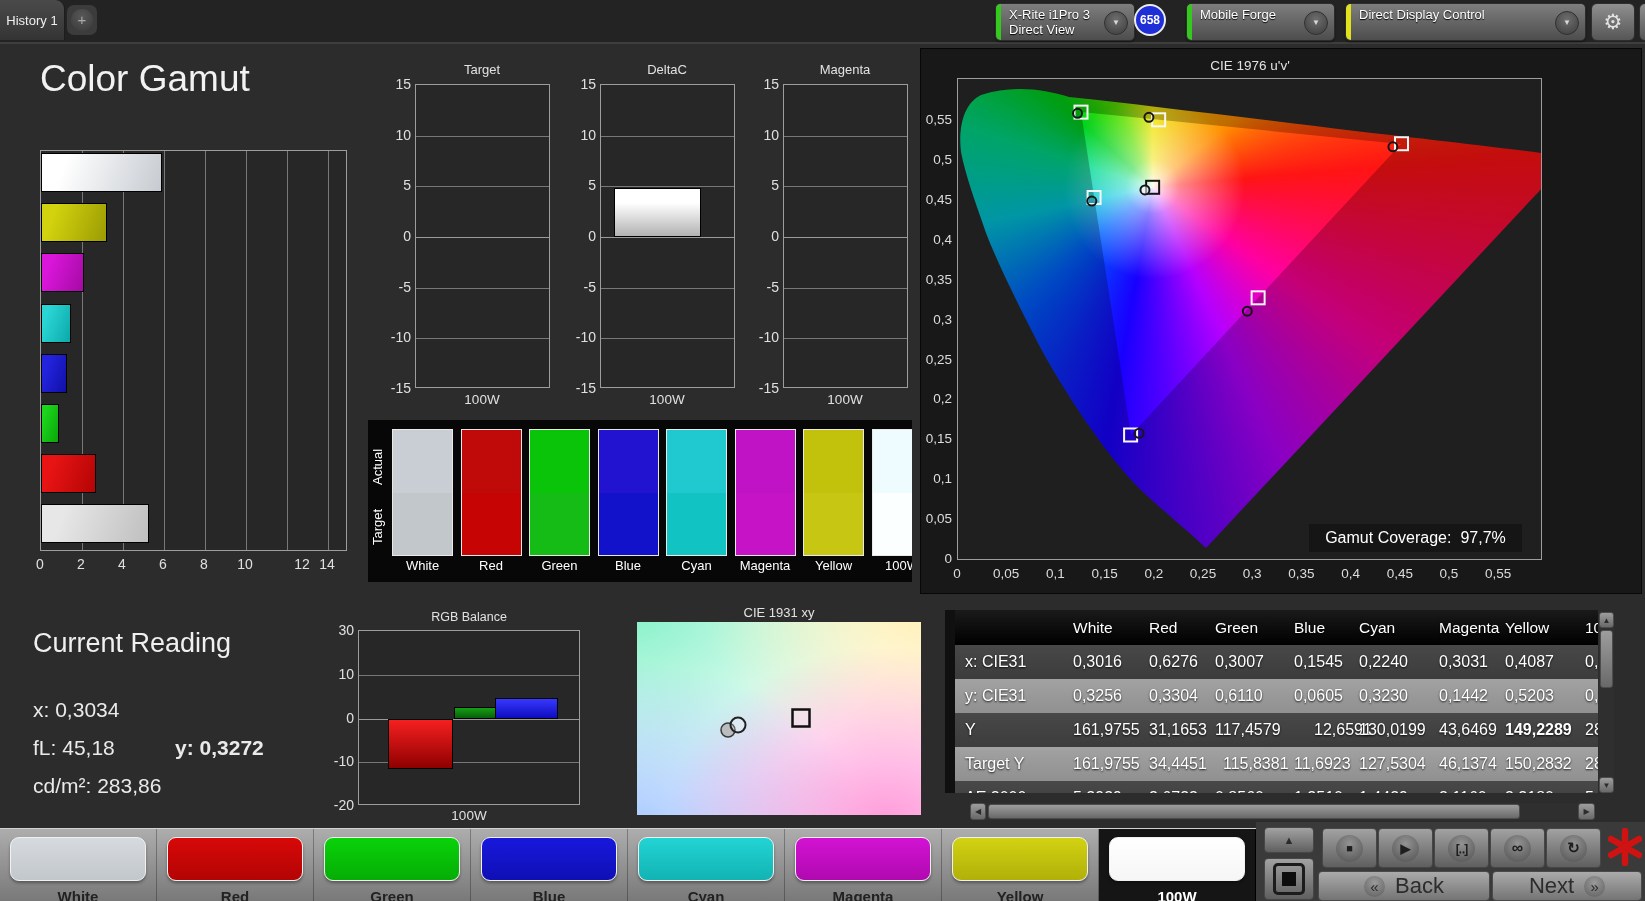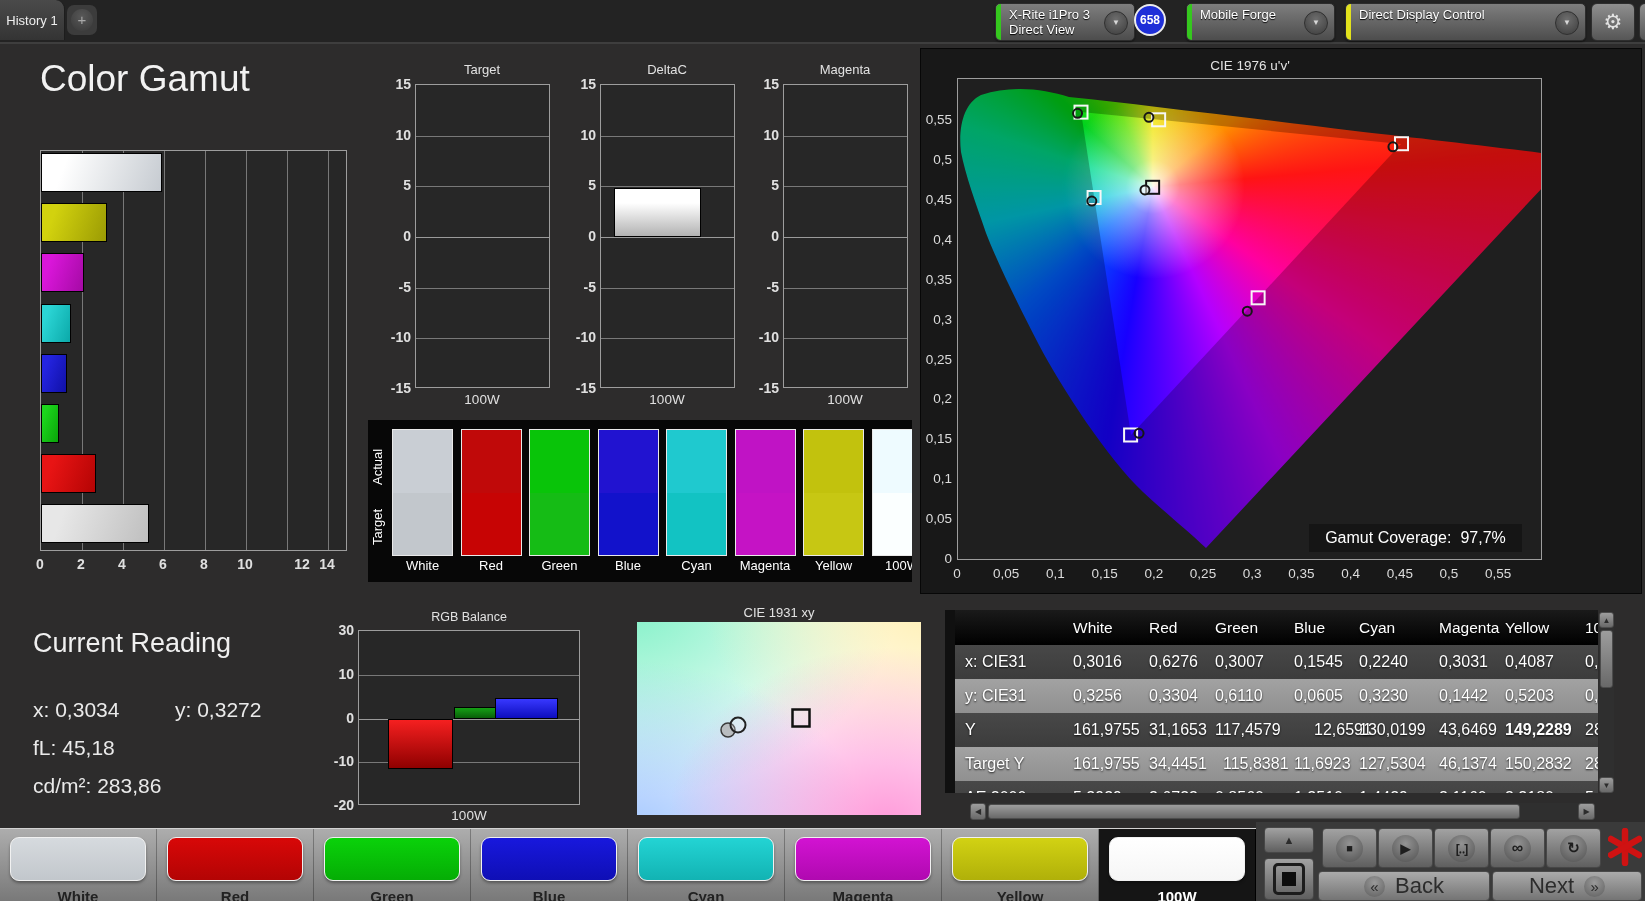--- a/index.html
+++ b/index.html
@@ -30,21 +30,21 @@
     border:2px solid #ececec;box-sizing:border-box;color:#fff;font-size:12px;font-weight:bold;
     display:flex;align-items:center;justify-content:center;}
   .toolbtn{top:3px;height:36px;border-radius:6px;background:linear-gradient(180deg,#8f8f8f,#565656);
     border:1px solid #2e2e2e;display:flex;align-items:center;justify-content:center;color:#e2e2e2;font-size:21px;}
   
   .chart{position:absolute;background:#272727;border:1px solid #9d9d9d;box-sizing:border-box;overflow:hidden;}
   .ctitle{position:absolute;color:#e2e2e2;font-size:13px;text-align:center;white-space:nowrap;}
   .vgrid{position:absolute;top:0;width:1px;height:100%;background:#787878;}
   .hgrid{position:absolute;left:0;width:100%;height:1px;background:#787878;}
   .hgrid.zero{background:#9a9a9a;}
-  .detick,.mtick,.rtick{position:absolute;color:#e0e0e0;font-size:14px;font-weight:bold;}
+  .detick,.mtick,.rtick{position:absolute;color:#e0e0e0;font-size:14px;}
   .detick{width:20px;text-align:center;}
   .mtick,.rtick{width:28px;text-align:right;line-height:20px;}
   .debar{position:absolute;left:0;height:39px;border:1.5px solid #000;box-sizing:border-box;}
   .mbar{position:absolute;left:13px;width:87px;border:1.5px solid #000;box-sizing:border-box;}
   .rbar{position:absolute;border:1.5px solid #000;box-sizing:border-box;}
   .axlab{position:absolute;color:#e0e0e0;font-size:13.5px;text-align:center;width:120px;white-space:nowrap;}
   
   #swatch-panel{left:368px;top:420px;width:544px;height:162px;background:#070707;overflow:hidden;}
   .vlabel{position:absolute;left:2px;width:18px;color:#fff;font-size:13px;
     writing-mode:vertical-rl;transform:rotate(180deg);text-align:center;}
@@ -325,21 +325,21 @@
     <div class="c76tick" style="left: 1479.2px; width: 38px; text-align: center; top: 566px;">0,55</div>
   </div>
 <div id="coverage-badge" class="abs">
   <span>Gamut Coverage:</span>
   <span>97,7%</span>
 </div>
 
 <div id="cr-title" class="abs">Current Reading</div>
 <div class="cr-line" style="left:33px;top:698px;">
   <span>x:</span> <span>0,3034</span></div>
-<div class="cr-line" style="left:175px;top:698px;">
+<div class="cr-line" style="left:175px;top:736px;font-weight:bold;">
   <span>y:</span> <span>0,3272</span></div>
 <div class="cr-line" style="left:33px;top:736px;">
   <span>fL:</span> <span>45,18</span></div>
 <div class="cr-line" style="left:33px;top:774px;">
   <span>cd/m²:</span> <span>283,86</span></div>
 
 <div class="ctitle" style="left:409px;top:610px;width:120px;font-size:12.5px;">RGB Balance</div>
 <div id="rgb-ticks" class="abs" style="left:326px;top:630px;">
     <div class="rtick" style="top: -10px; left: 0px;">30</div>
     <div class="rtick" style="top: 33.75px; left: 0px;">10</div>

